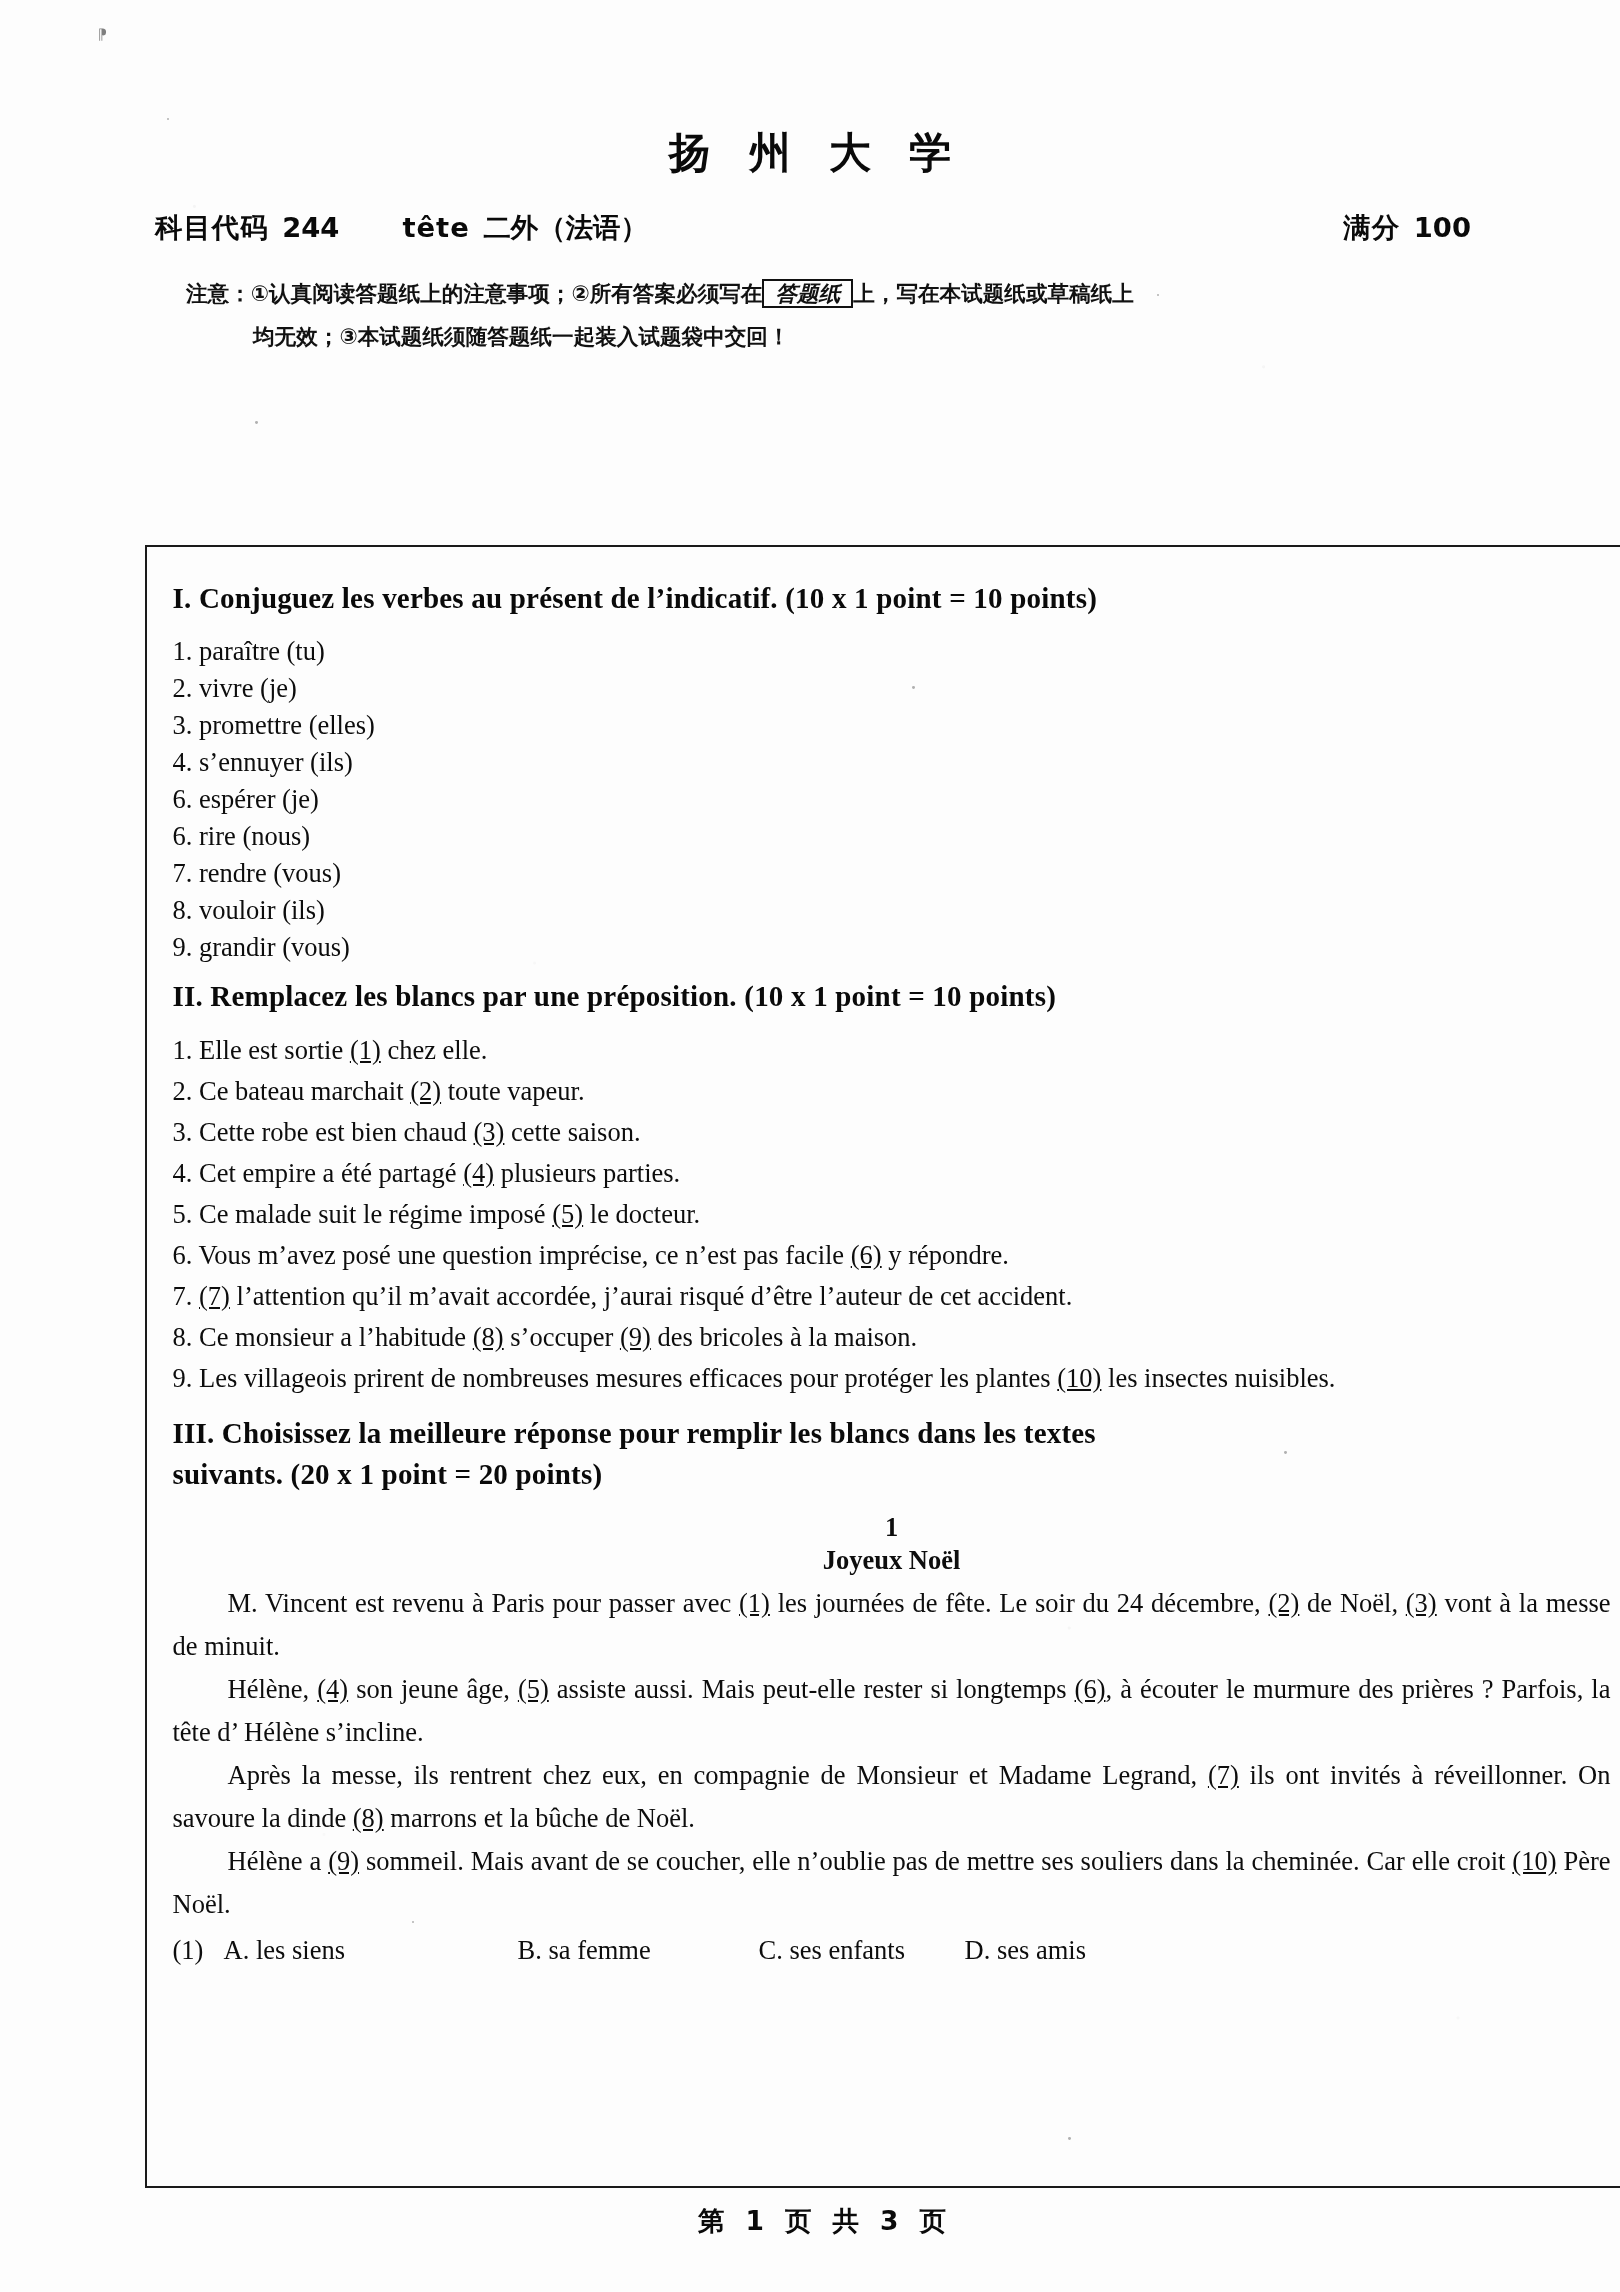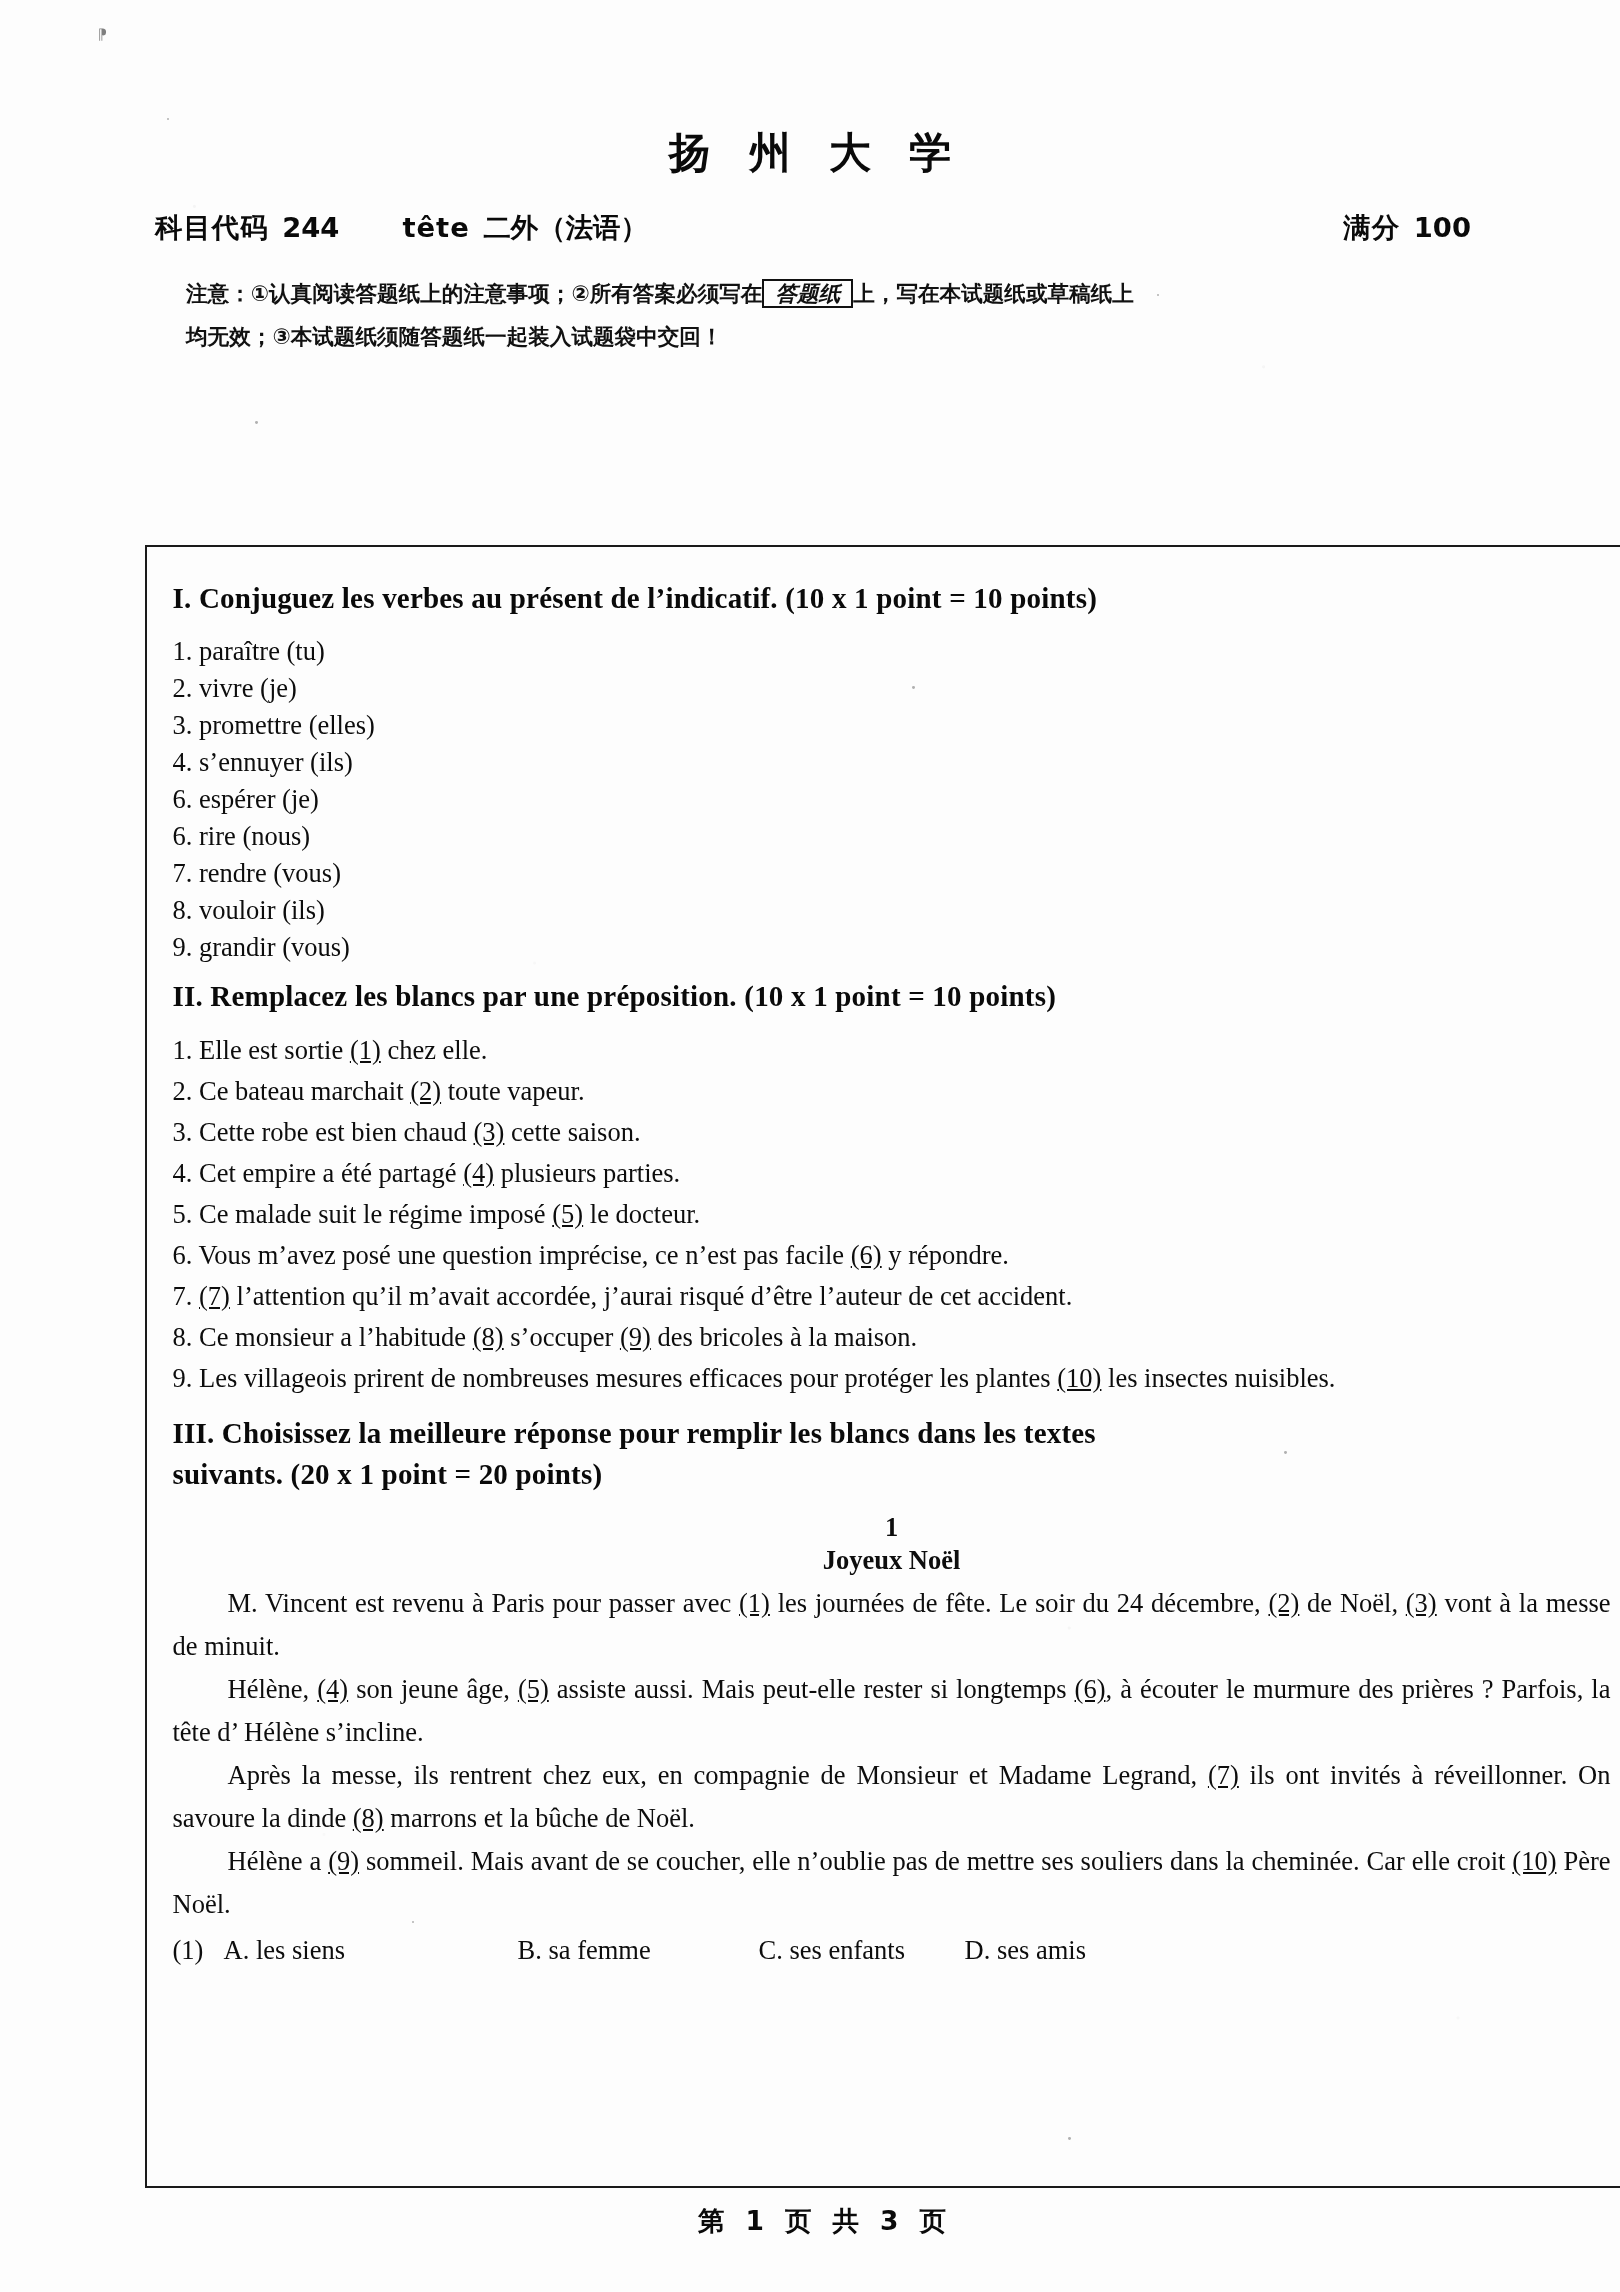--- a/index.html
+++ b/index.html
@@ -92,21 +92,21 @@
   .notice {
     margin-top: 25.5px;
     padding: 0 147px 0 186px;
     font-family: "DejaVu Sans", sans-serif;
     font-weight: bold;
     font-size: 21.6px;
     line-height: 43px;
     color: #111;
   }
   .notice .l1 { white-space: nowrap; }
-  .notice .l2 { }
+  .notice .l2 { margin-left: 67px; }
   .boxed {
     display: inline-block;
     border: 2px solid #111;
     padding: 0 11px;
     line-height: 25.5px;
     font-style: italic;
   }
 
   .content-box {
     position: absolute;

